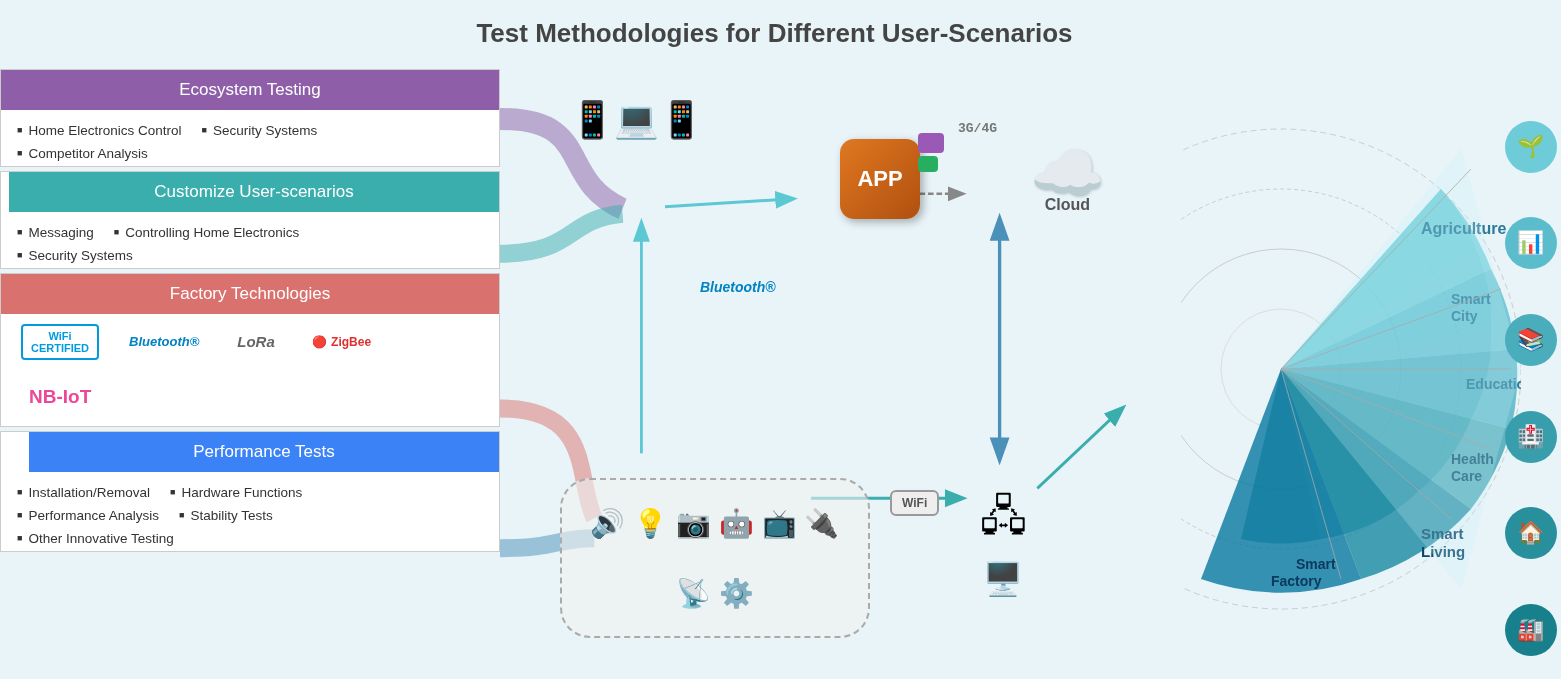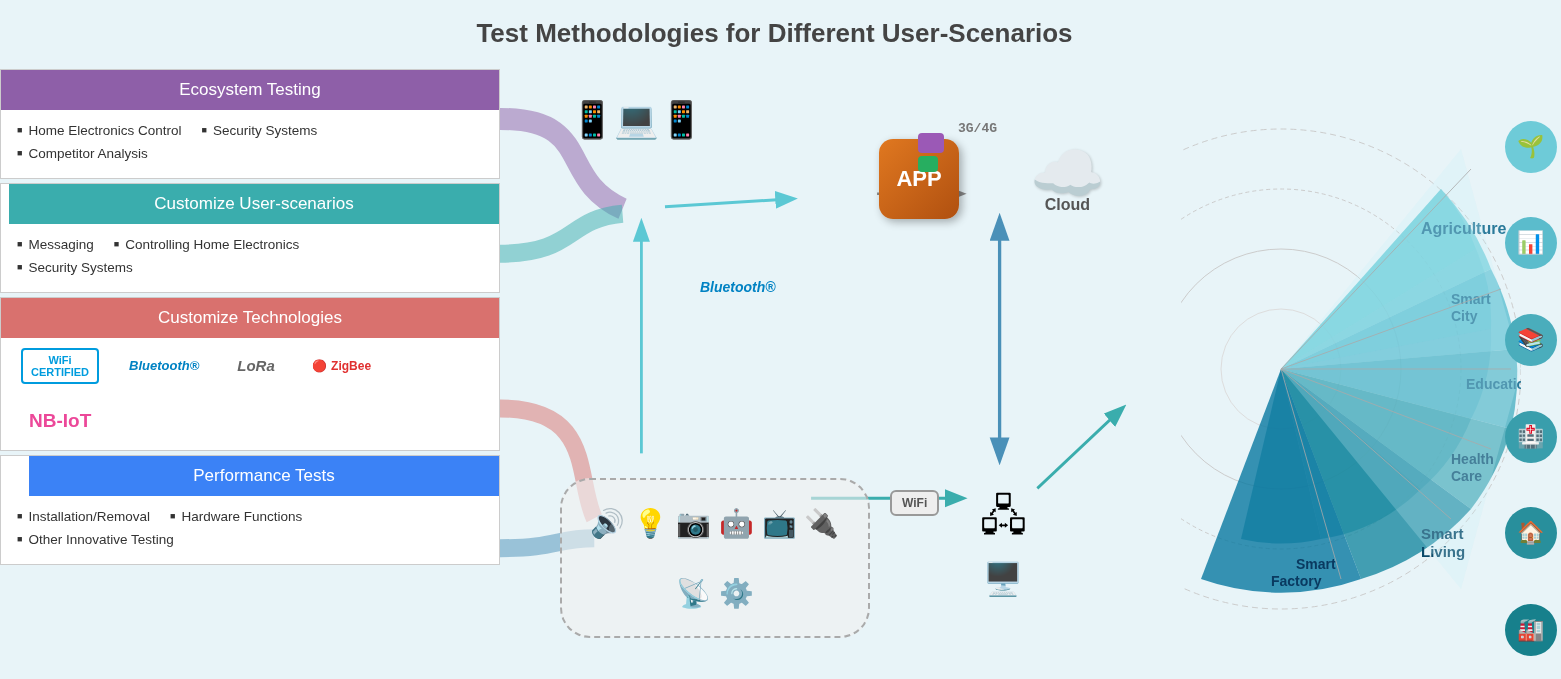--- a/index.html
+++ b/index.html
@@ -53,21 +53,21 @@
       color: #fff;
       text-align: center;
     }
 
     .section-header.purple { background: #8e5fa8; }
     .section-header.teal { background: #3aadad; margin-left: 8px; }
     .section-header.salmon { background: #d9716e; }
     .section-header.blue { background: #3b82f6; margin-left: 28px; }
 
     .section-body {
-      padding: 10px 16px 12px 16px;
+      padding: 10px 16px 0 16px;
       font-size: 13.5px;
       color: #333;
       line-height: 1.7;
     }
 
     .section-body .row {
       display: flex;
       gap: 20px;
     }
 
@@ -189,21 +189,20 @@
       height: 80px;
       background: linear-gradient(135deg, #e07820, #b05010);
       border-radius: 14px;
       display: flex;
       align-items: center;
       justify-content: center;
       font-size: 22px;
       font-weight: bold;
       color: #fff;
       box-shadow: 3px 3px 8px rgba(0,0,0,0.3);
-      margin-left: 39px;
     }
 
     .app-box-icons {
       position: absolute;
       top: 74px;
       left: 418px;
       display: flex;
       flex-direction: column;
       gap: 3px;
     }
@@ -351,36 +350,40 @@
           <div class="bullet-item">Messaging</div>
           <div class="bullet-item">Controlling Home Electronics</div>
         </div>
         <div class="row">
           <div class="bullet-item">Security Systems</div>
         </div>
       </div>
     </div>
 
     <div class="section-block">
-      <div class="section-header salmon">Customize Technologies</div>
+      <div class="section-header salmon">Factory Technologies</div>
       <div class="wireless-logos">
         <div class="logo-box wifi-logo">WiFi<br>CERTIFIED</div>
         <div class="logo-box bt-logo">Bluetooth®</div>
         <div class="logo-box lora-logo">LoRa</div>
         <div class="logo-box zigbee-logo">🔴 ZigBee</div>
         <div class="logo-box nbiot-logo">NB-IoT</div>
       </div>
     </div>
 
     <div class="section-block">
       <div class="section-header blue">Performance Tests</div>
       <div class="section-body">
         <div class="row">
           <div class="bullet-item">Installation/Removal</div>
           <div class="bullet-item">Hardware Functions</div>
+        </div>
+        <div class="row">
+          <div class="bullet-item">Performance Analysis</div>
+          <div class="bullet-item">Stability Tests</div>
         </div>
         <div class="row">
           <div class="bullet-item">Other Innovative Testing</div>
         </div>
       </div>
     </div>
 
   </div>
 
   <div class="middle-area">

